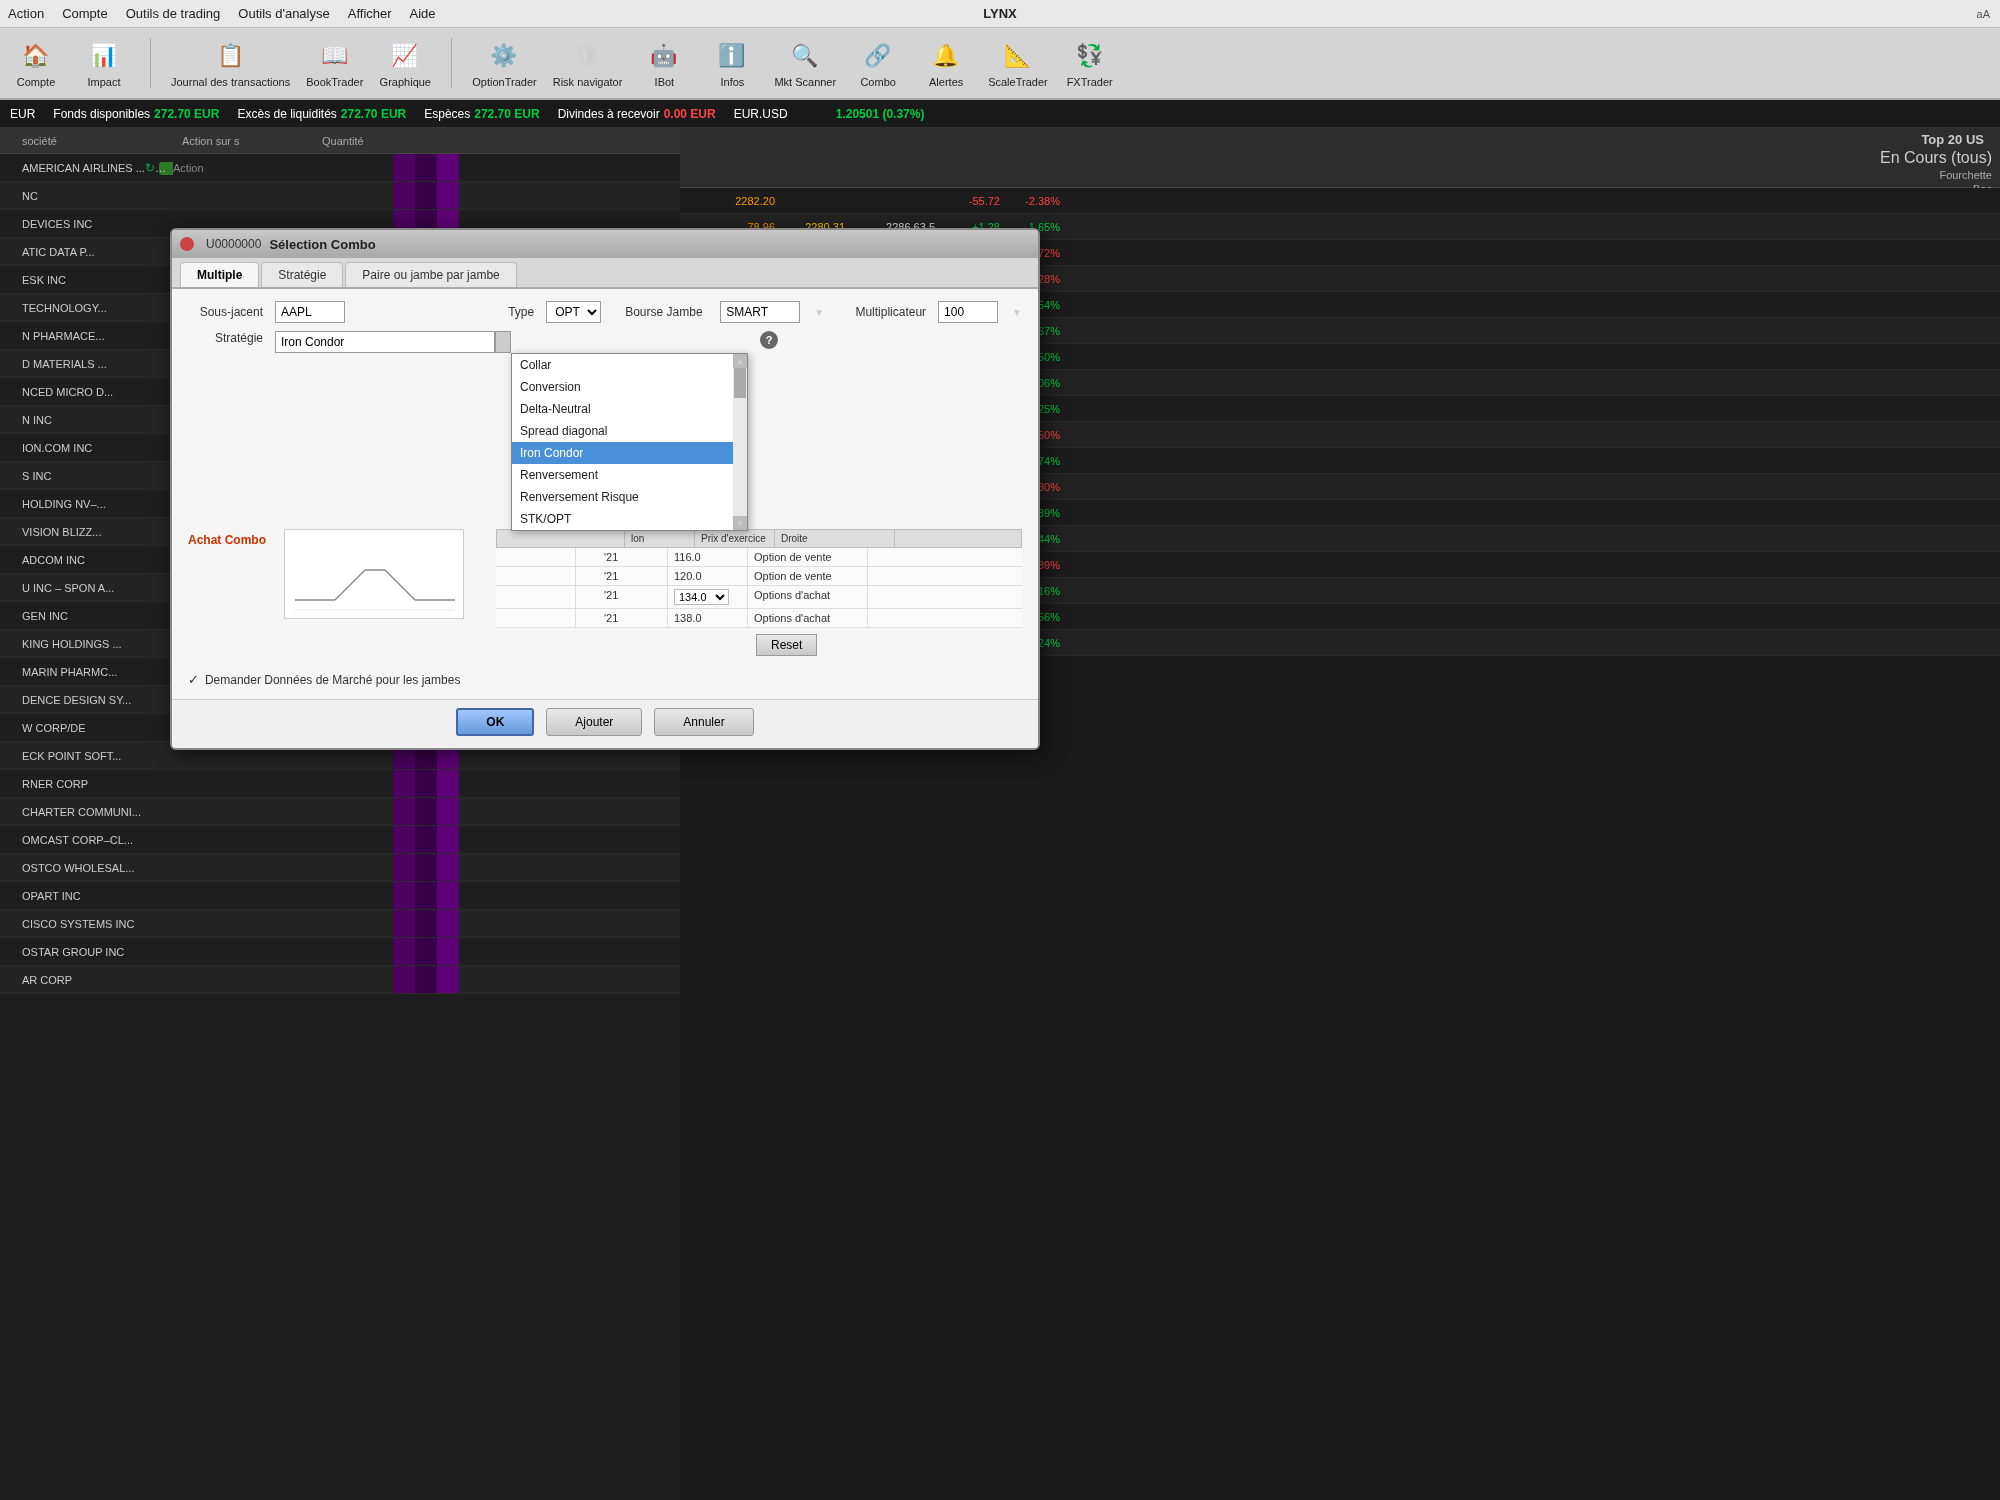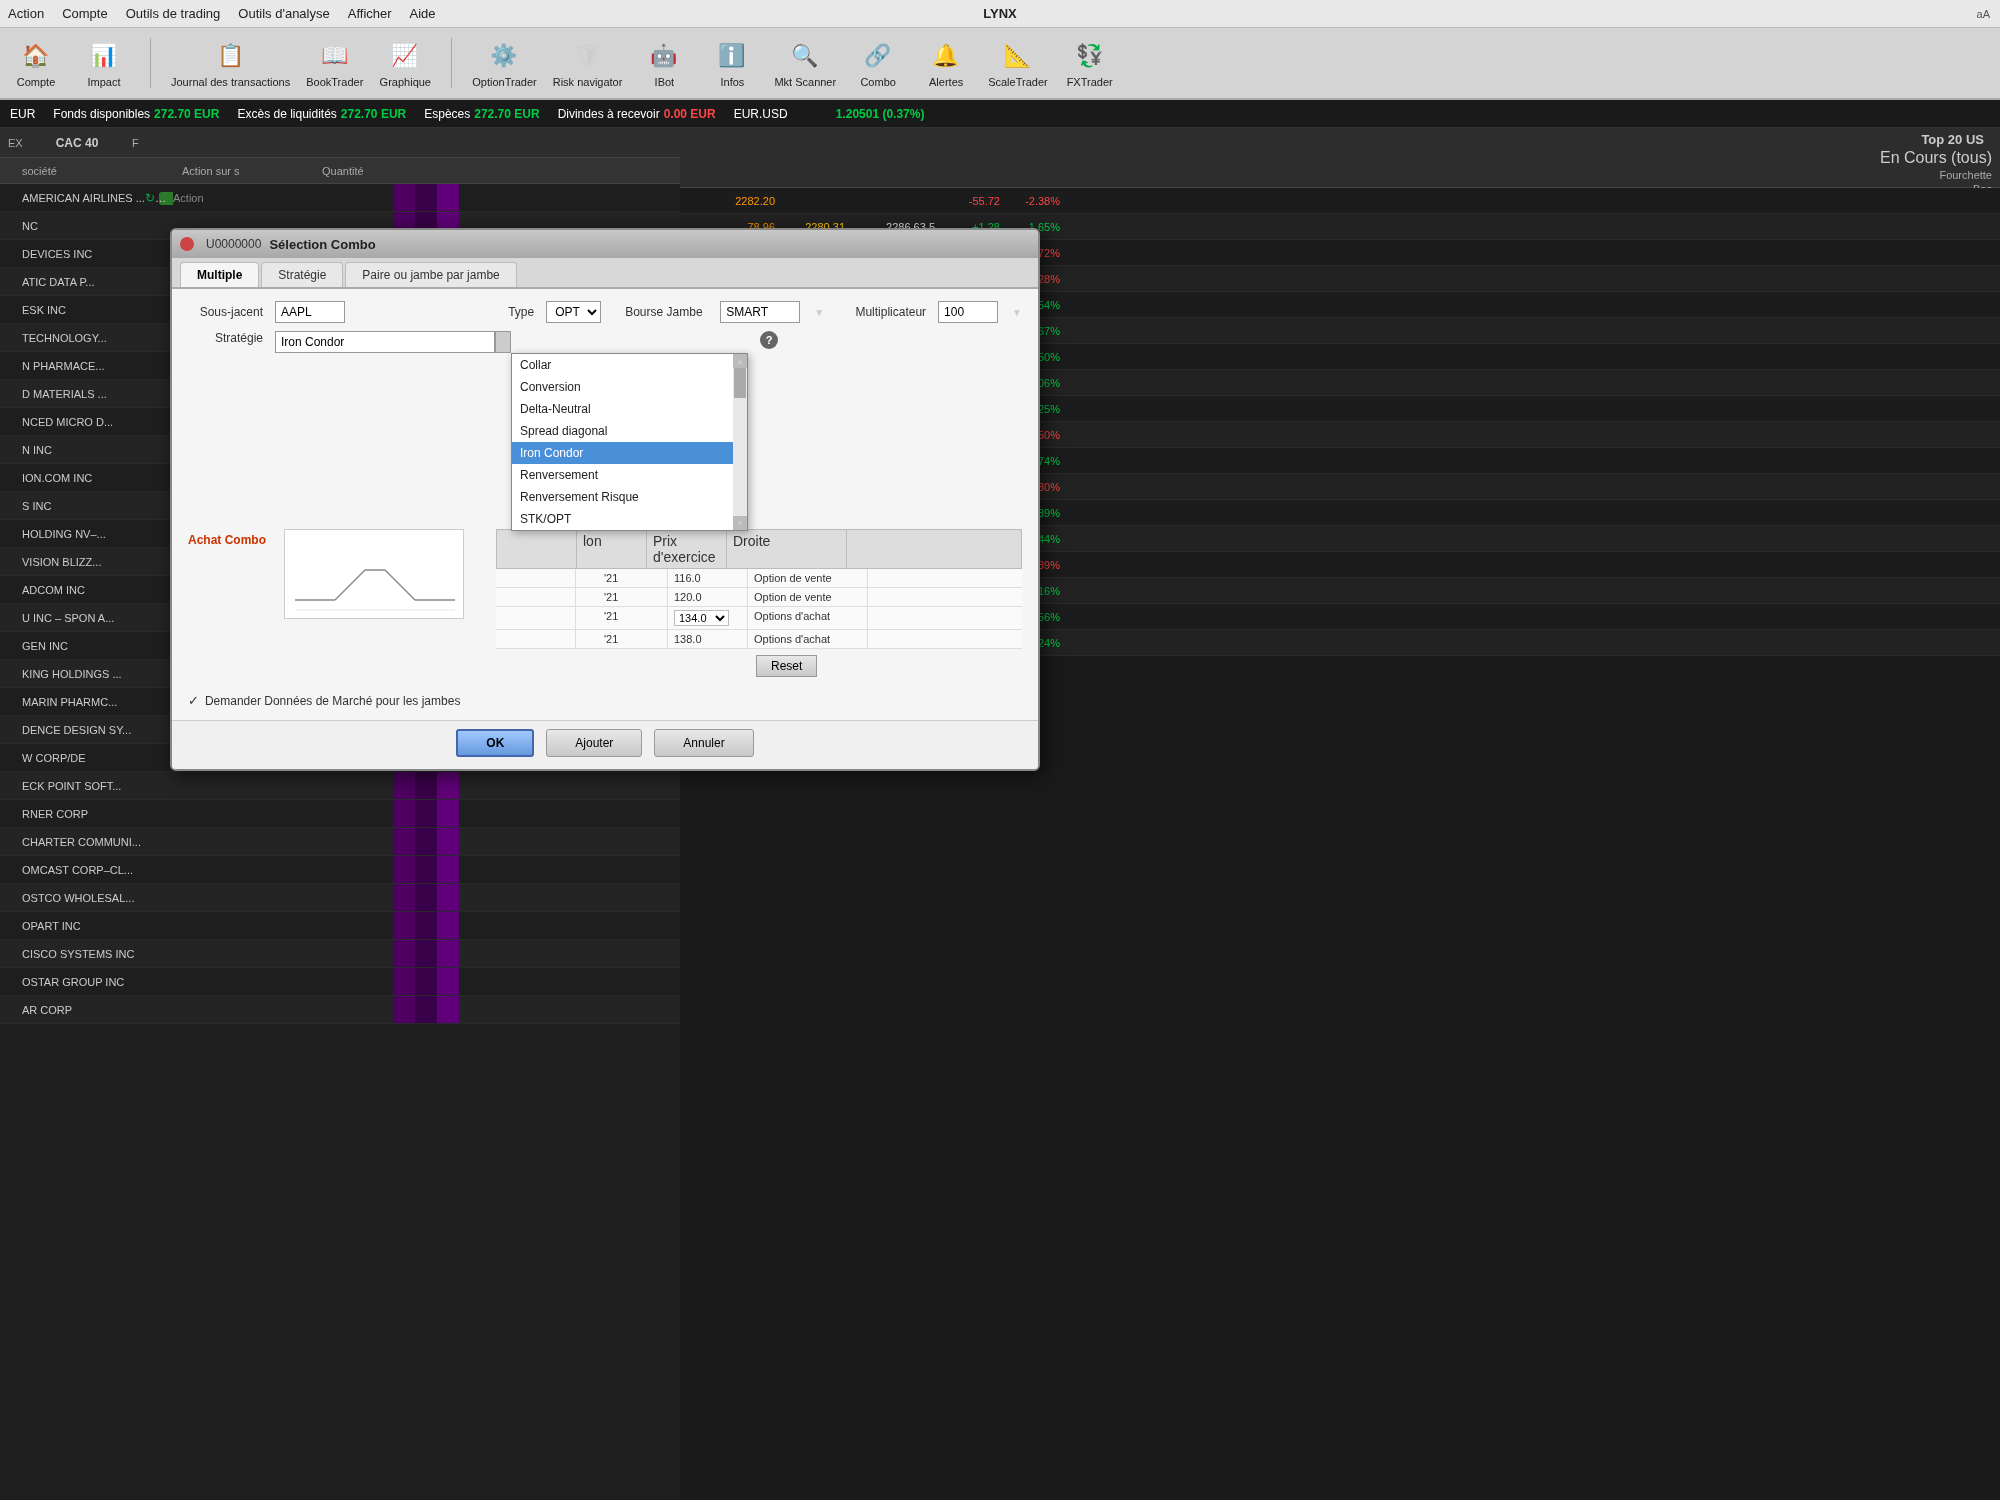--- a/index.html
+++ b/index.html
@@ -487,22 +487,23 @@
     }
 
     
     #legs-table {
       flex: 1;
     }
     .legs-header {
       display: flex;
       background: #ddd;
       border: 1px solid #bbb;
-      font-size: 14px;
+      font-size: 10px;
       color: #333;
+      padding-left: 48px;
     }
     .legs-header-cell {
       padding: 3px 6px;
       border-right: 1px solid #bbb;
     }
     .lh-action { width: 80px; }
     .lh-expiry { width: 70px; }
     .lh-prix { width: 80px; }
     .lh-droite { width: 120px; }
 
@@ -709,25 +710,20 @@
   <div class="status-item">
     <span class="status-label">EUR.USD</span>
     <span class="eurusd">1.20501 (0.37%)</span>
   </div>
 </div>
 
 <div id="main-area">
 
   <div id="left-panel">
 
-    <div id="top-row-header">
-      <span class="col-header" style="width:18px">EX</span>
-      <span class="col-cac">CAC 40</span>
-      <span class="col-f">F</span>
-    </div>
 
     <div id="second-row-header">
       <div class="color-bar-col"></div>
       <span class="col-societe">société</span>
       <span class="col-action">Action sur s</span>
       <span class="col-quantite">Quantité</span>
     </div>
 
     <div id="left-table-rows">
         <div class="table-row">

